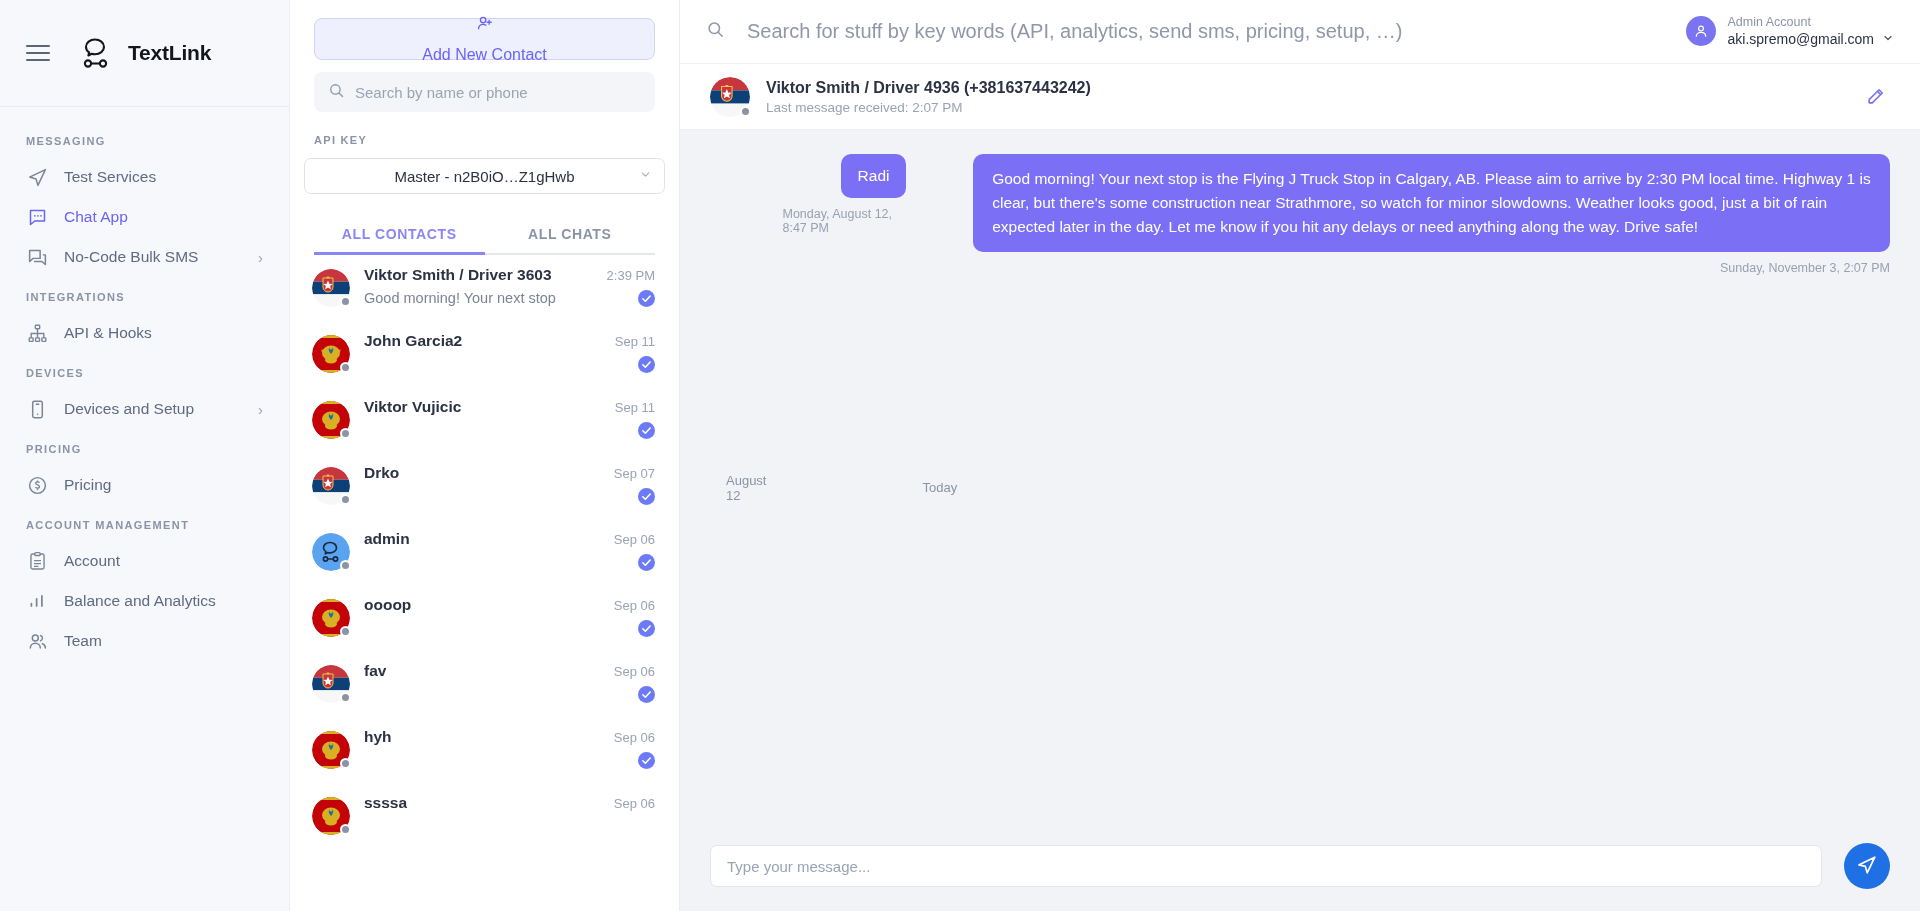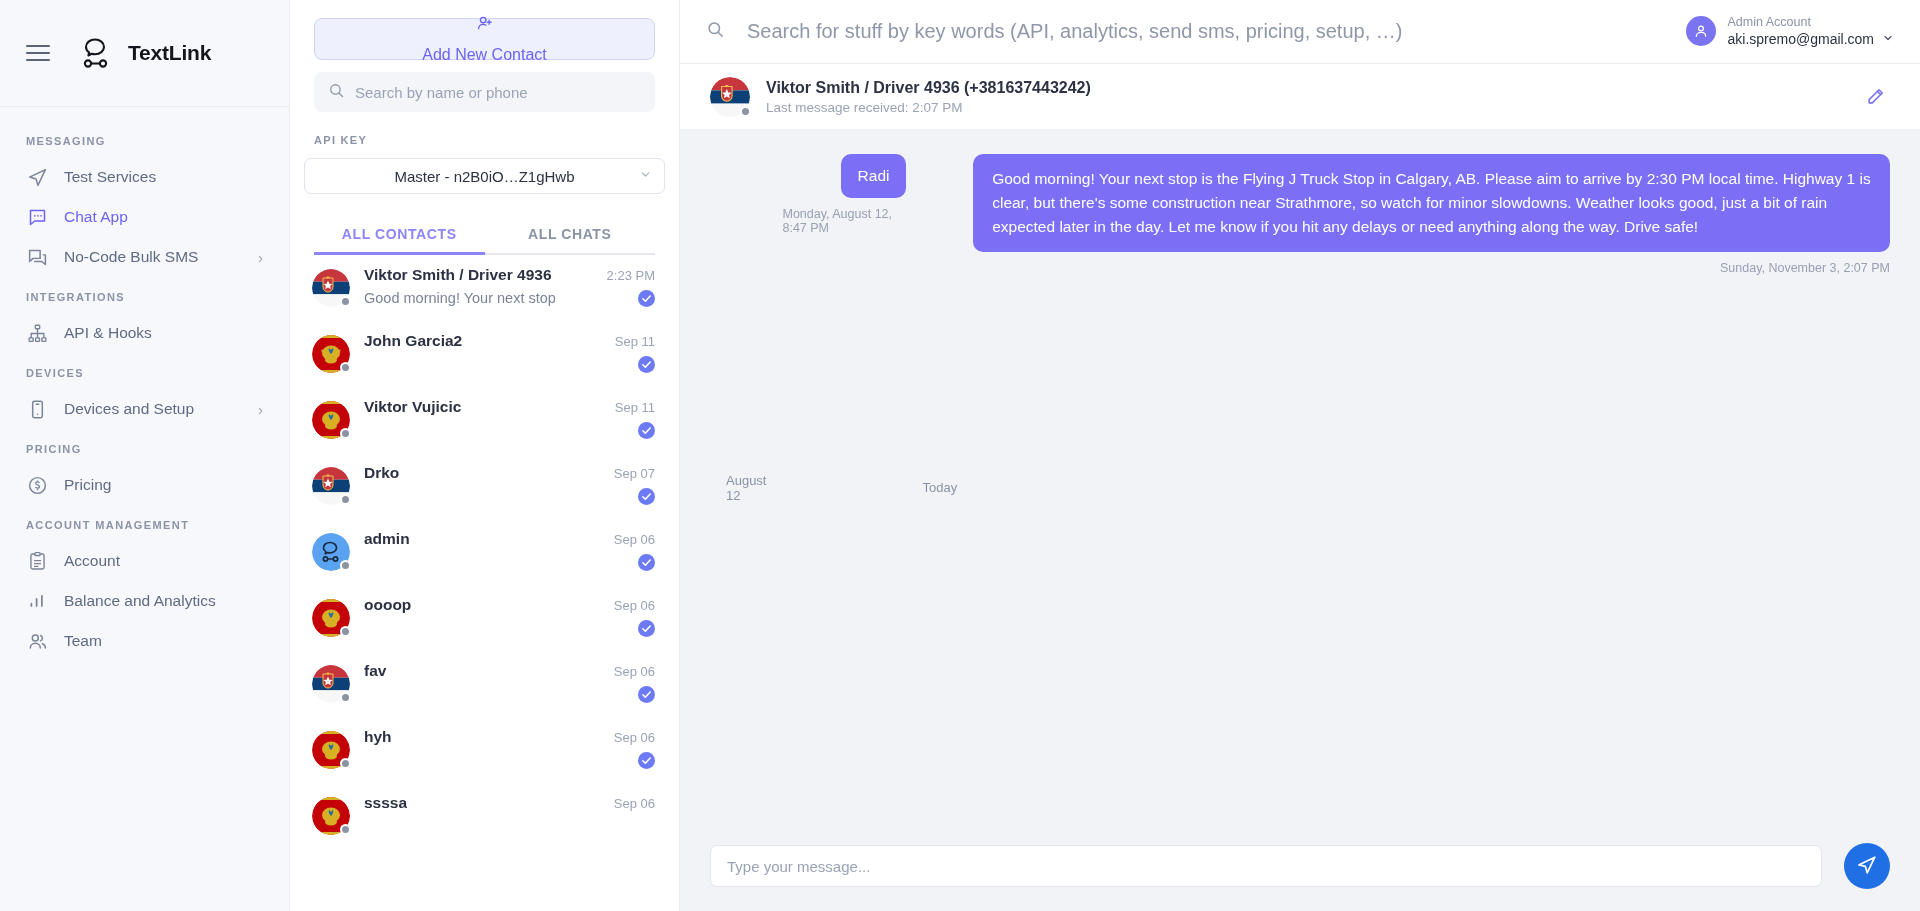--- a/index.html
+++ b/index.html
@@ -390,22 +390,22 @@
                   <path d="M11 9h10v9a5 5 0 0 1-5 5 5 5 0 0 1-5-5z" fill="#c6363c" stroke="#f2c14e" stroke-width="1"></path>
                   <path d="M16 11.5l1.4 3.2 3.1.3-2.4 2.1.8 3.1-2.9-1.7-2.9 1.7.8-3.1-2.4-2.1 3.1-.3z" fill="#fff"></path>
                   <rect x="14.6" y="7.6" width="2.8" height="1.6" fill="#f2c14e"></rect>
                 </g>
               </svg>
           </span>
           <span class="presence"></span>
         </div>
         <div class="contact-body">
           <div class="contact-line1">
-            <span class="contact-name">Viktor Smith / Driver 4936</span>
-            <span class="contact-time">2:23 PM</span>
+            <span class="contact-name">Viktor Smith / Driver 3603</span>
+            <span class="contact-time">2:39 PM</span>
           </div>
           <div class="contact-line2">
             <span class="contact-preview">Good morning! Your next stop</span>
             <span class="check-badge">
               <svg width="11" height="11" viewBox="0 0 24 24" fill="none" stroke="#fff" stroke-width="3.4" stroke-linecap="round" stroke-linejoin="round">
                   <polyline points="4 12.5 9.5 18 20 6.5"></polyline>
                 </svg>
             </span>
           </div>
         </div>

